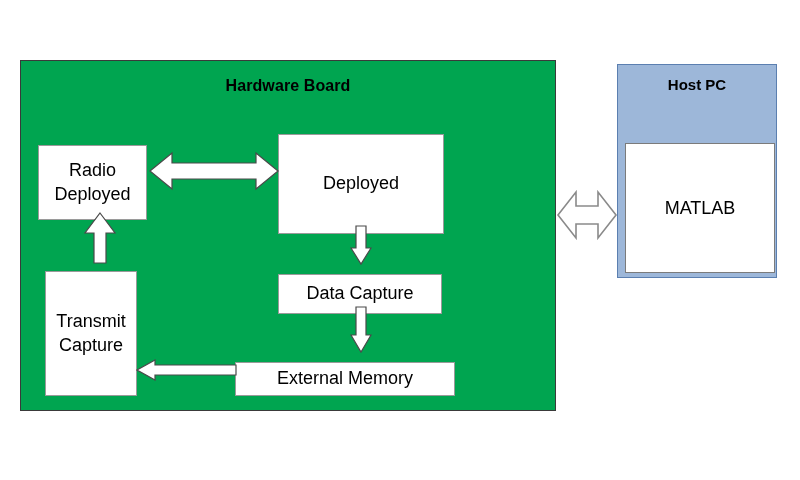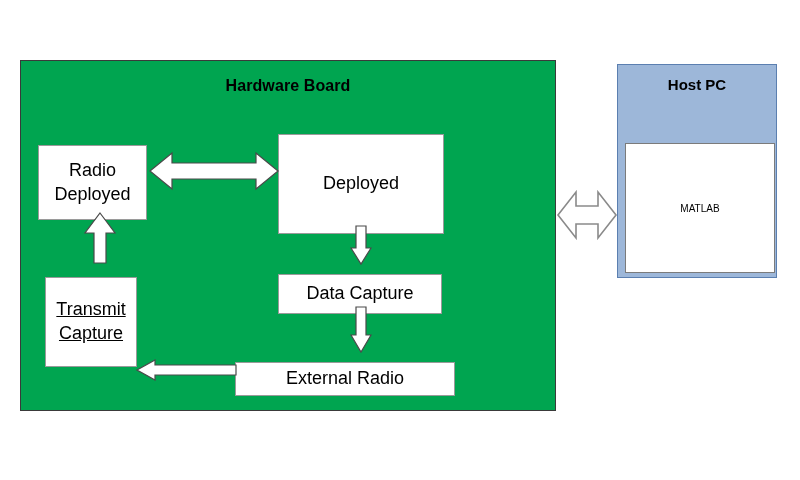--- a/index.html
+++ b/index.html
@@ -80,38 +80,38 @@
     text-align: center;
     color: #000000;
     font-size: 18px;
     line-height: 1.32;
     margin-top: 9px;
   }
   .nbox span { display: block; padding: 0 4px; }
 
   #box-radio        { left: 38px;  top: 136px; width: 109px; height: 75px; }
   #box-deployed     { left: 278px; top: 125px; width: 166px; height: 100px; }
-  #box-transmit     { left: 45px;  top: 268px; width: 92px;  height: 90px; text-decoration: underline; }
+  #box-transmit     { left: 45px;  top: 262px; width: 92px;  height: 125px; }
   #box-datacapture  { left: 278px; top: 265px; width: 164px; height: 40px; }
   #box-extmemory    { left: 235px; top: 353px; width: 220px; height: 34px; }
 
   #box-matlab {
     position: absolute;
     left: 625px;
     top: 143px;
     width: 150px;
     height: 130px;
     background: #ffffff;
     border: 1px solid #7b7b7b;
     box-sizing: border-box;
     display: flex;
     align-items: center;
     justify-content: center;
     color: #000000;
-    font-size: 10px;
+    font-size: 18px;
   }
 
   
   .arrow {
     position: absolute;
   }
   .arrow svg { display: block; }
   .ar-fill  { fill: #ffffff; stroke: #4a4a4a; stroke-width: 1.2; }
   .ar-ghost { fill: #ffffff; stroke: #8a8a8a; stroke-width: 1.6; }
 
@@ -149,21 +149,21 @@
       <span>Transmit</span>
       <span>Capture</span>
     </span>
   </div>
 
   <div class="nbox" id="box-datacapture">
     <span>Data Capture</span>
   </div>
 
   <div class="nbox" id="box-extmemory">
-    <span>External Radio</span>
+    <span>External Memory</span>
   </div>
 
   <div class="hostpc">
     <div class="hostpc-title">Host PC</div>
   </div>
 
   <div id="box-matlab">
     <span>MATLAB</span>
   </div>
 

